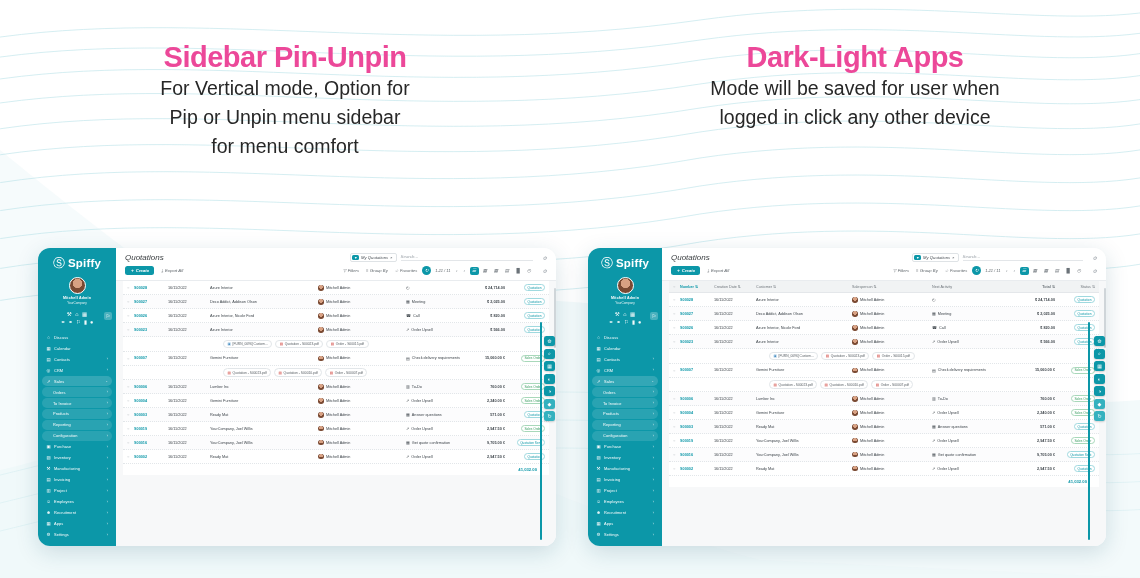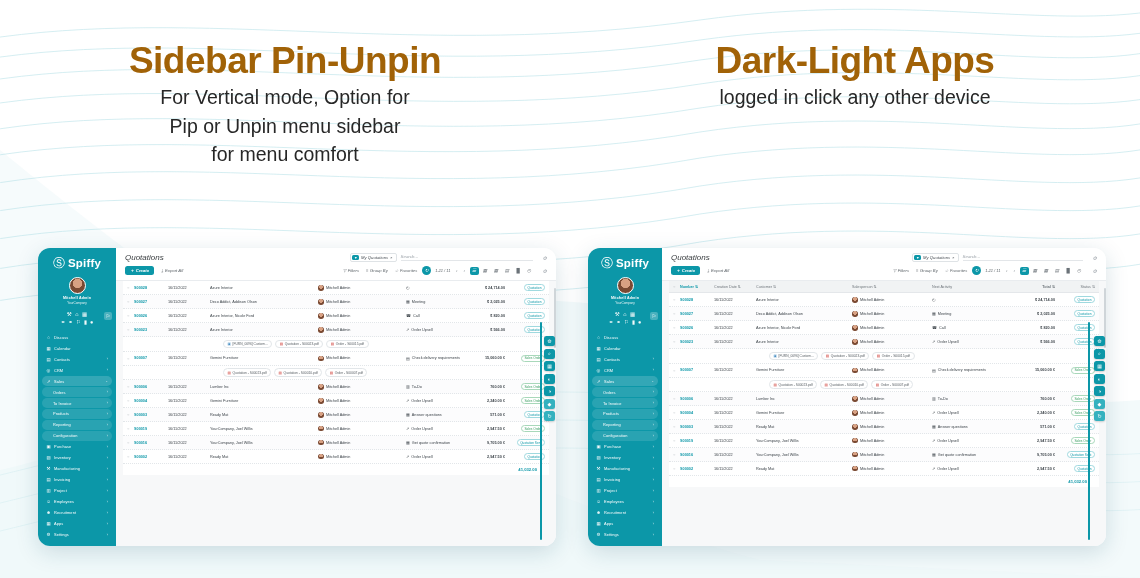--- a/index.html
+++ b/index.html
@@ -14,21 +14,21 @@
   
   .bg-waves { position: absolute; inset: 0; z-index: 0; pointer-events: none; }
 
   
   .headings {
     position: absolute; top: 0; left: 0; width: 1140px; height: 230px;
     display: flex; z-index: 2;
   }
   .head-col { flex: 1; text-align: center; padding-top: 42px; }
   .head-title {
-    font-size: 37px; font-weight: bold; color: #a16207; letter-spacing: -0.5px;
+    font-size: 29px; font-weight: bold; color: #ec4899; letter-spacing: -0.5px;
     line-height: 1.05;
   }
   .head-sub {
     margin-top: 2px; font-size: 19.5px; color: #272727; line-height: 1.47;
     font-weight: 400;
   }
 
   
   .mock {
     position: absolute; top: 248px; height: 298px;
@@ -242,20 +242,21 @@
     <div class="head-title">Sidebar Pin-Unpin</div>
     <div class="head-sub">
       <div>For Vertical mode, Option for</div>
       <div>Pip or Unpin menu sidebar</div>
       <div>for menu comfort</div>
     </div>
   </div>
   <div class="head-col">
     <div class="head-title">Dark-Light Apps</div>
     <div class="head-sub">
+      <div>Mode will be saved for user when</div>
       <div>logged in click any other device</div>
     </div>
   </div>
 </div>
 
 <div class="mock mock-left" id="mockLeft">
     <div class="sb">
     <div class="sb-brand">
       <span class="sb-logo-glyph">Ⓢ</span>
       <span class="sb-brand-txt">Spiffy</span>

